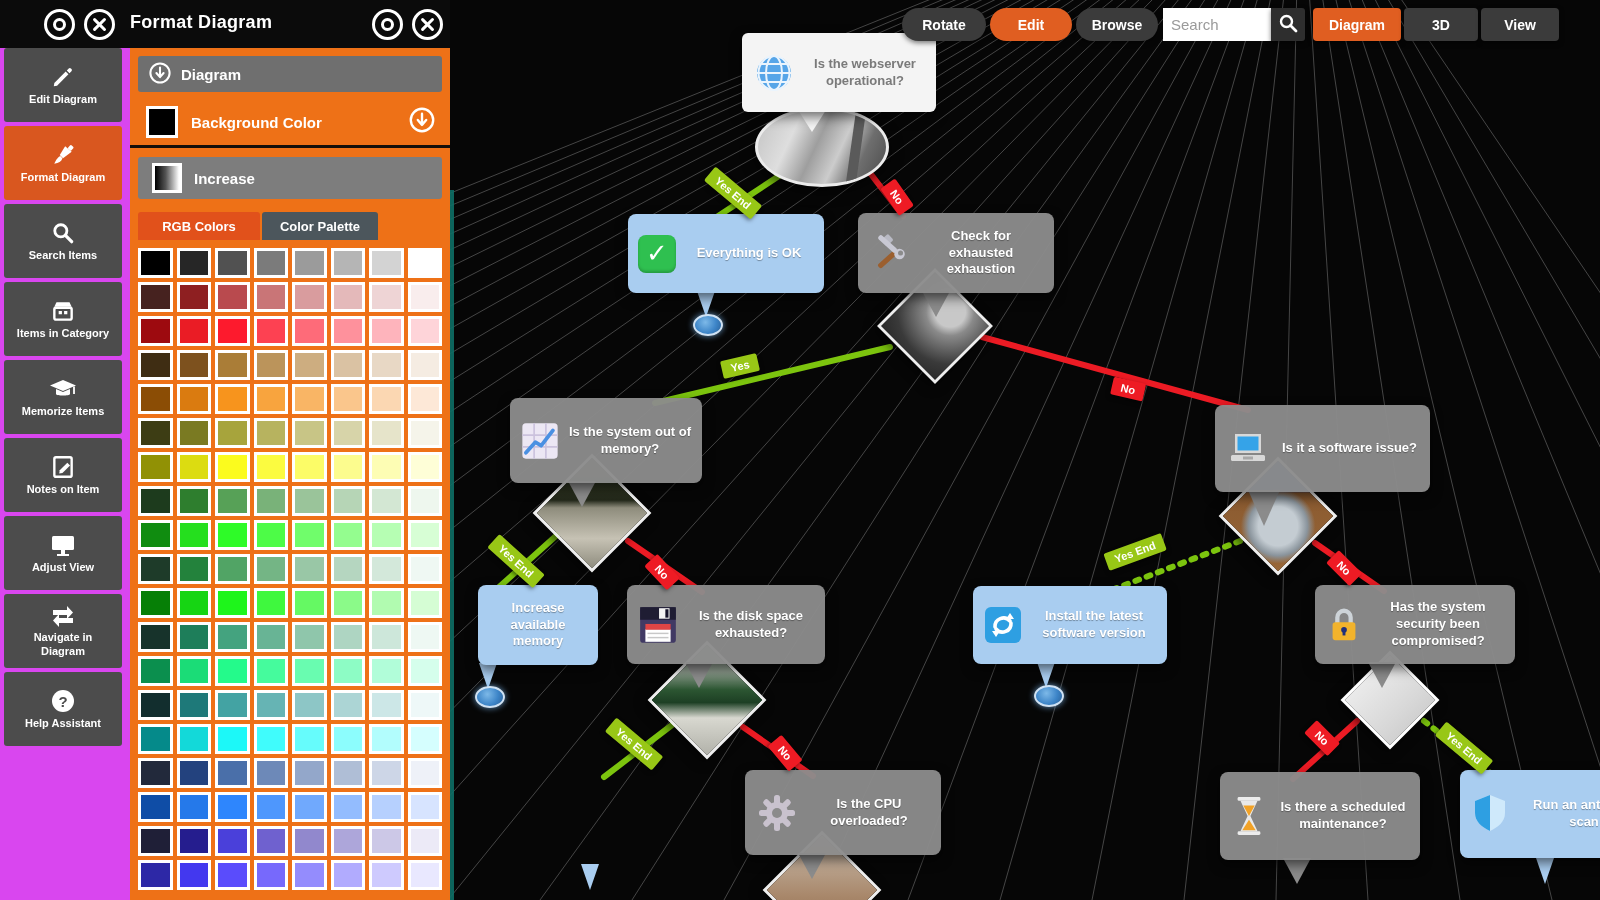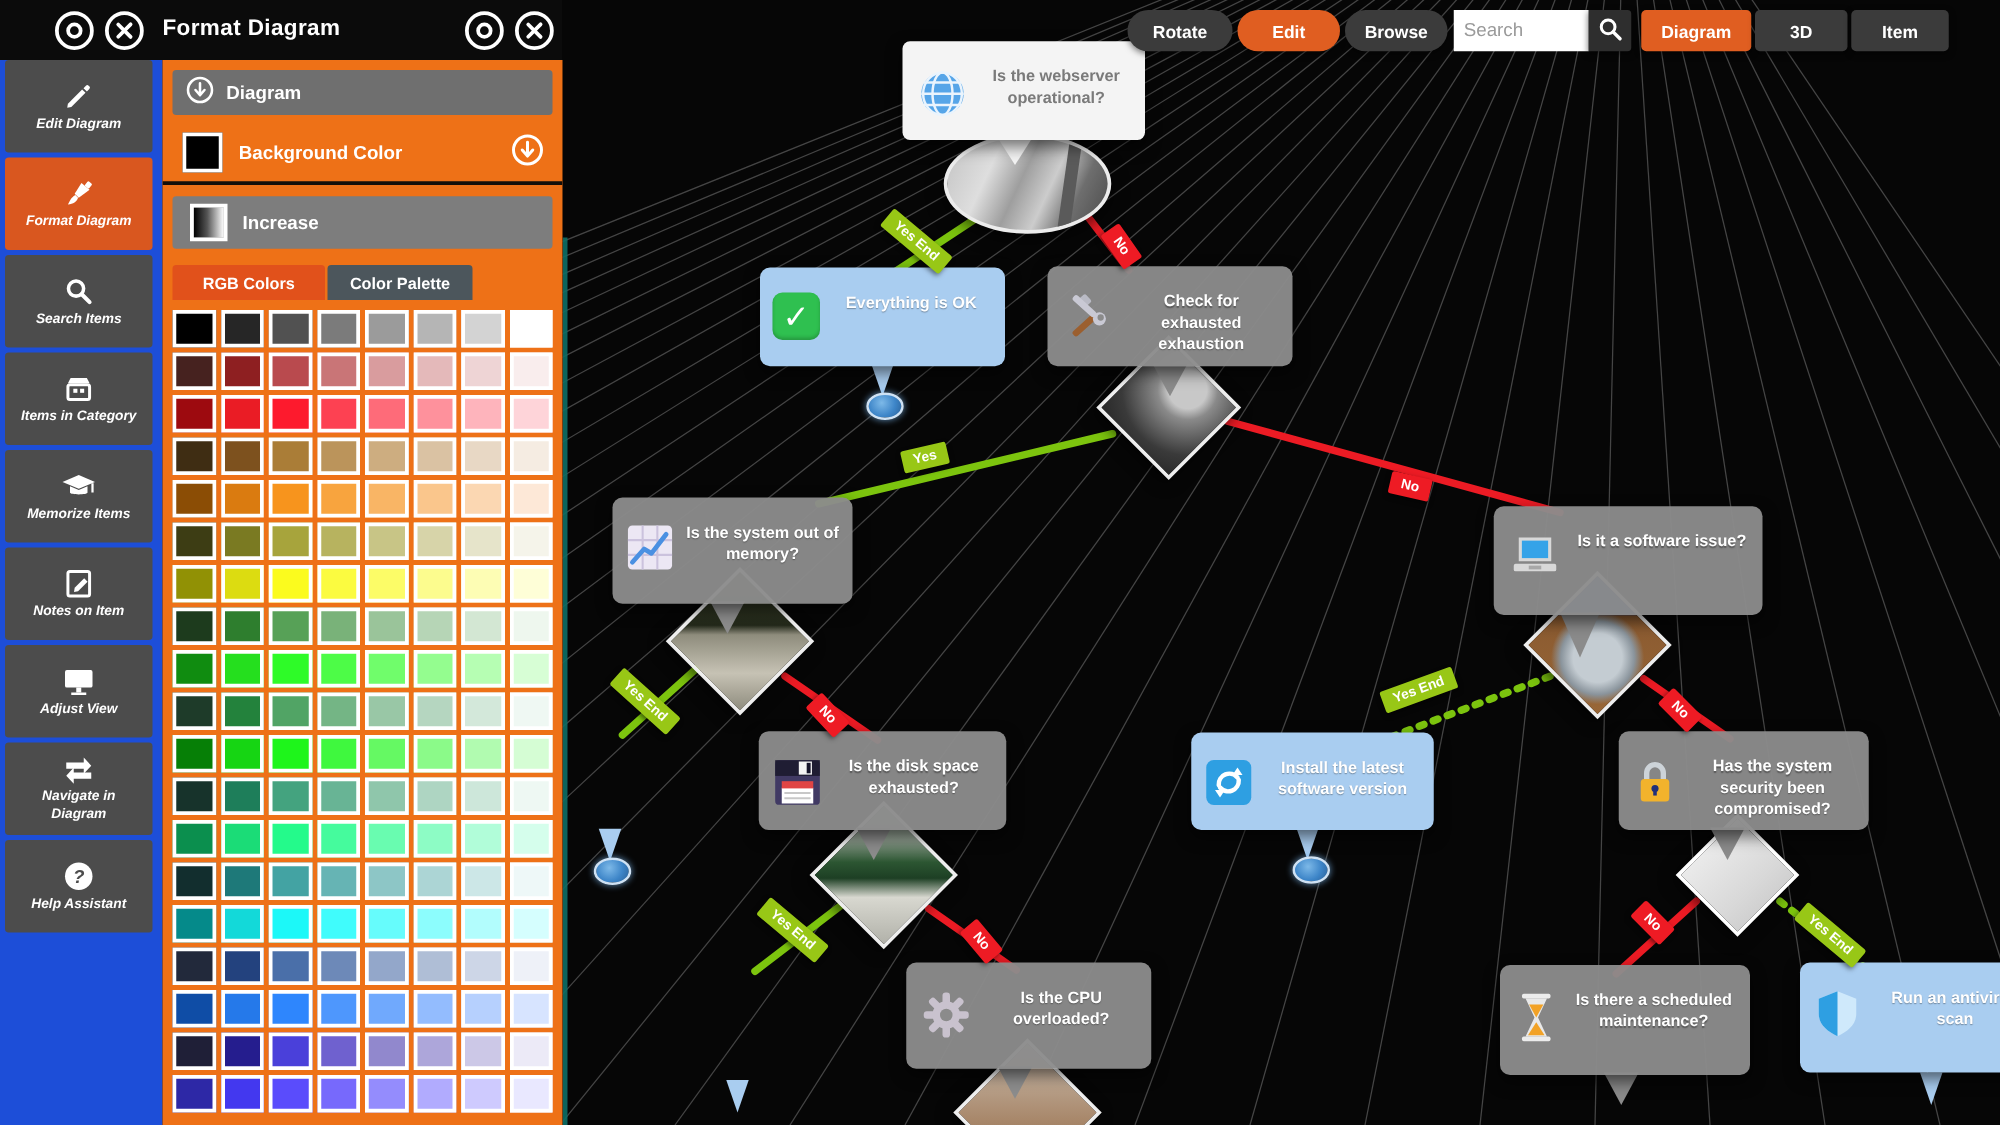--- a/index.html
+++ b/index.html
@@ -1,20 +1,20 @@
 <!DOCTYPE html>
 <html><head>
 <meta charset="utf-8">
 <style>
   html,body{margin:0;padding:0;width:1600px;height:900px;overflow:hidden;background:#000;
     font-family:"Liberation Sans","DejaVu Sans",sans-serif;-webkit-font-smoothing:antialiased;}
   .app{position:relative;width:1600px;height:900px;}
 
   
-  .leftcol{position:absolute;left:0;top:0;width:130px;height:900px;background:#1d4ed8;z-index:6;font-style:italic;}
+  .leftcol{position:absolute;left:0;top:0;width:130px;height:900px;background:#d946ef;z-index:6;}
   .header{position:absolute;left:0;top:0;width:450px;height:48px;background:#0b0b0b;z-index:8;display:flex;align-items:center;}
   .hicon{width:31px;height:31px;border-radius:50%;border:3px solid #fff;box-sizing:border-box;position:absolute;top:9px;display:flex;align-items:center;justify-content:center;}
   .hicon .dot{width:13px;height:13px;border:3px solid #fff;border-radius:50%;box-sizing:border-box;}
   .hicon .xx{position:relative;width:15px;height:15px;}
   .hicon .xx::before,.hicon .xx::after{content:"";position:absolute;left:6px;top:-1px;width:3.2px;height:17px;background:#fff;border-radius:2px;}
   .hicon .xx::before{transform:rotate(45deg);} .hicon .xx::after{transform:rotate(-45deg);}
   .htitle{position:absolute;left:130px;top:12px;color:#fff;font-size:18px;font-weight:bold;letter-spacing:.3px;}
 
   
   .side-btn{position:absolute;left:4px;width:118px;height:74px;background:#4c4c4c;border-radius:3px;
@@ -43,22 +43,22 @@
   .canvas{position:absolute;left:450px;top:0;width:1150px;height:900px;background:#060606;overflow:hidden;z-index:1;}
   .canvas svg.layer{position:absolute;left:0;top:0;z-index:1;}
   #gridlines line{stroke:#ababab;stroke-width:1;opacity:.38;}
   #teal{stroke:#0e6f66;stroke-width:4;opacity:.9;}
   .edge{fill:none;stroke-linecap:round;}
   .eg{stroke:#7cc40e;stroke-width:6;}
   .er{stroke:#ec1b24;stroke-width:6;}
   .dashed{stroke-dasharray:4 8;}
 
   
-  .node{position:absolute;z-index:3;display:flex;align-items:flex-start;gap:8px;padding:20px 10px;box-sizing:border-box;
-    border-radius:8px;box-shadow:0 5px 12px rgba(0,0,0,.55);cursor:pointer;}
+  .node{position:absolute;z-index:3;display:flex;align-items:center;gap:8px;padding:8px 10px;box-sizing:border-box;
+    border-radius:8px;box-shadow:0 5px 12px rgba(0,0,0,.55);cursor:pointer;margin-left:20px;}
   .node .txt{flex:1;text-align:center;color:#fff;font-weight:bold;font-size:13px;line-height:1.3;text-shadow:0 1px 1px rgba(0,0,0,.35);}
   .qgray{background:rgba(139,139,139,.96);}
   .ablue{background:#a9cdf0;}
   .nweb{left:272px;top:33px;width:194px;height:79px;background:#f4f4f4;border-radius:6px;}
   .nweb .txt{color:#7a7a7a;text-shadow:none;}
   .nok{left:158px;top:214px;width:196px;height:79px;}
   .nres{left:388px;top:213px;width:196px;height:80px;}
   .nmem{left:40px;top:398px;width:192px;height:85px;}
   .nsoft{left:745px;top:405px;width:215px;height:87px;}
   .nincmem{left:8px;top:585px;width:120px;height:80px;}
@@ -276,20 +276,23 @@
         <svg width="46" height="40" viewBox="0 0 46 40">
             <rect x="10" y="5" width="26" height="19" fill="#d8d8d8"></rect>
             <rect x="12.5" y="7.5" width="21" height="14" fill="#35a3e8"></rect>
             <rect x="6" y="26" width="34" height="6" rx="1.5" fill="#d8d8d8"></rect>
             <rect x="18" y="27.5" width="10" height="3" fill="#a8a8a8"></rect>
           </svg>
       </span>
       <span class="txt">Is it a software issue?</span>
     </div>
 
+    <div class="node ablue nincmem">
+      <span class="txt">Increase available memory</span>
+    </div>
 
     <div class="node qgray ndisk">
       <span class="nicon">
         <svg width="42" height="42" viewBox="0 0 40 40">
             <rect x="3" y="3" width="34" height="34" rx="3" fill="#413a64"></rect>
             <rect x="3" y="3" width="34" height="12" fill="#1f1d33"></rect>
             <rect x="21" y="4" width="10" height="10" fill="#f4f4f4"></rect>
             <rect x="27" y="5" width="3" height="8" fill="#16142a"></rect>
             <rect x="8" y="24" width="24" height="12" fill="#fff"></rect>
             <rect x="8" y="19" width="24" height="5.5" fill="#e04545"></rect>
@@ -386,21 +389,21 @@
       <div class="tbtn pill t-browse">Browse</div>
       <input class="t-search" placeholder="Search" style="">
       <div class="tbtn t-mag">
         <span><svg width="20" height="20" viewBox="0 0 20 20">
               <circle cx="8.5" cy="8.5" r="5.5" fill="none" stroke="#fff" stroke-width="2.4"></circle>
               <line x1="12.5" y1="12.5" x2="18" y2="18" stroke="#fff" stroke-width="2.8" stroke-linecap="round"></line>
             </svg></span>
       </div>
       <div class="tbtn rrect torange t-diagram">Diagram</div>
       <div class="tbtn rrect t-3d">3D</div>
-      <div class="tbtn rrect t-table">Item</div>
+      <div class="tbtn rrect t-table">View</div>
     </div>
   </div>
 
   <div class="leftcol">
     <div class="side-btn" style="top:48px;">
       <span>
           <svg width="26" height="26" viewBox="0 0 24 24">
             <path d="M4 17.5 L14.5 7 L17 9.5 L6.5 20 L3.5 20.5 Z" fill="#fff"></path>
             <path d="M15.5 6 L18 8.5 L19.8 6.7 a1.4 1.4 0 0 0 0-2 l-0.5-0.5 a1.4 1.4 0 0 0-2 0 Z" fill="#fff"></path>
           </svg>

